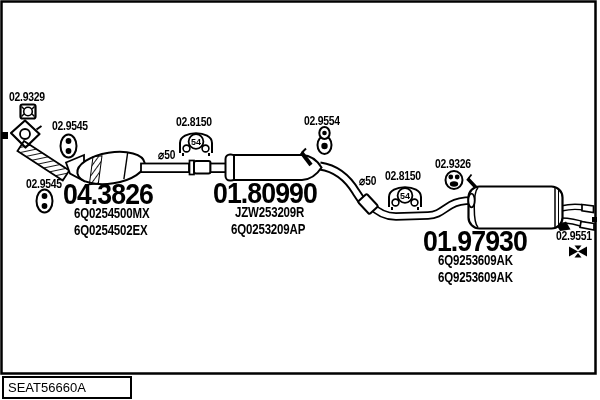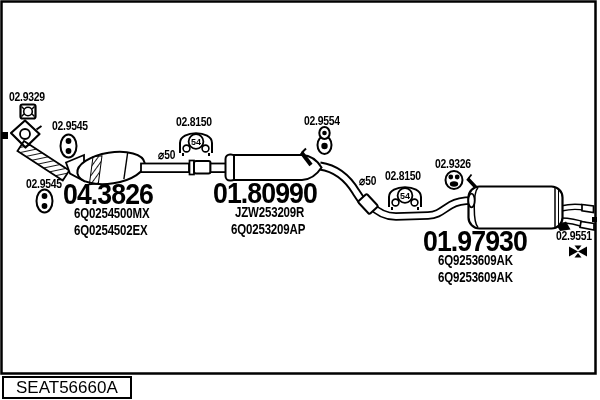--- a/index.html
+++ b/index.html
@@ -11,21 +11,21 @@
   .lbl{position:absolute;white-space:nowrap;font-weight:bold;line-height:1.05;
        transform-origin:0 0;color:#000;}
   .code-sm{font-size:13px;transform:scaleX(0.80);letter-spacing:-0.3px;}
   .code-lg{font-size:29px;transform:scaleX(0.92);letter-spacing:-1px;}
   .part-no{font-size:14px;transform:scaleX(0.82);letter-spacing:-0.2px;}
   .dia{font-size:12px;transform:scaleX(0.85);}
   #drawing-number-box{
     position:absolute;left:2px;top:376px;width:126px;height:19px;
     border:2px solid #000;background:#fff;display:flex;align-items:center;
   }
-  #drawing-number-box span{font-size:17px;font-weight:400;padding-left:12px;letter-spacing:0;}
+  #drawing-number-box span{font-size:13px;font-weight:400;padding-left:4px;letter-spacing:0;}
 </style>
 </head>
 <body>
 
 <div id="stage">
 
   <svg id="art" width="600" height="400" viewBox="0 0 600 400">
     <defs>
       <pattern id="hatch" width="5" height="5" patternUnits="userSpaceOnUse" patternTransform="rotate(45)">
         <line x1="0" y1="0" x2="0" y2="5" stroke="#000" stroke-width="1.8"></line>

